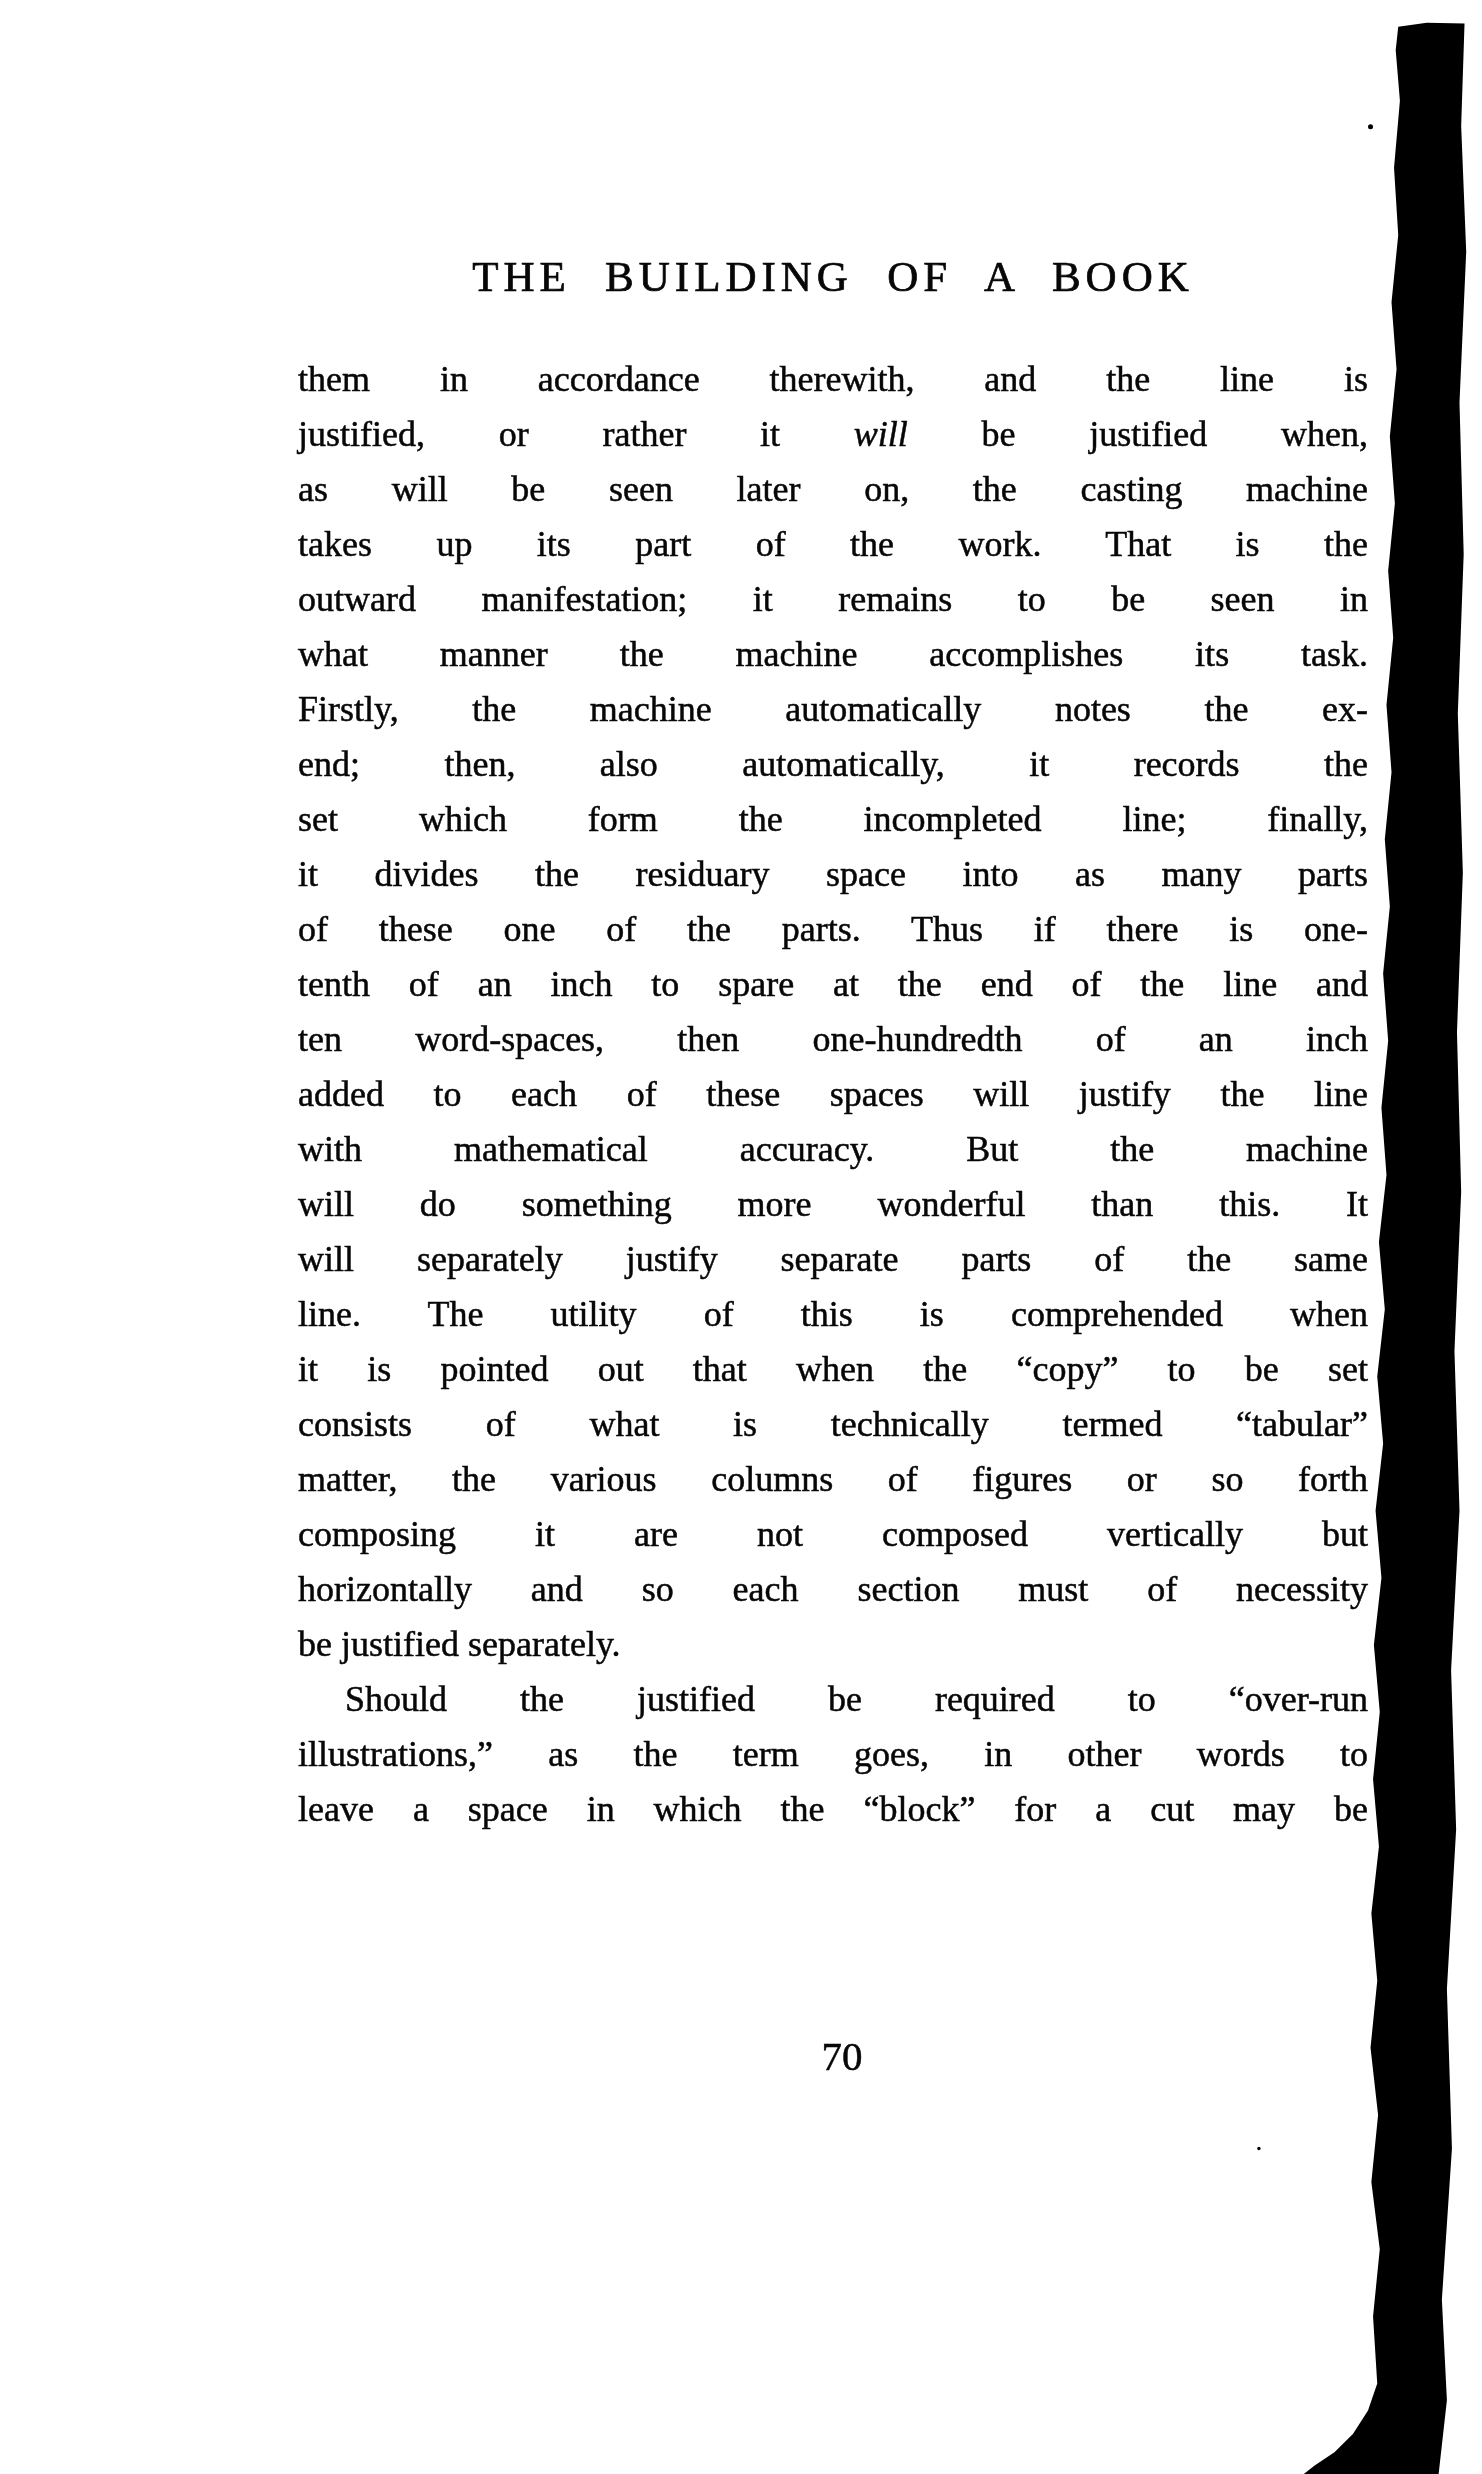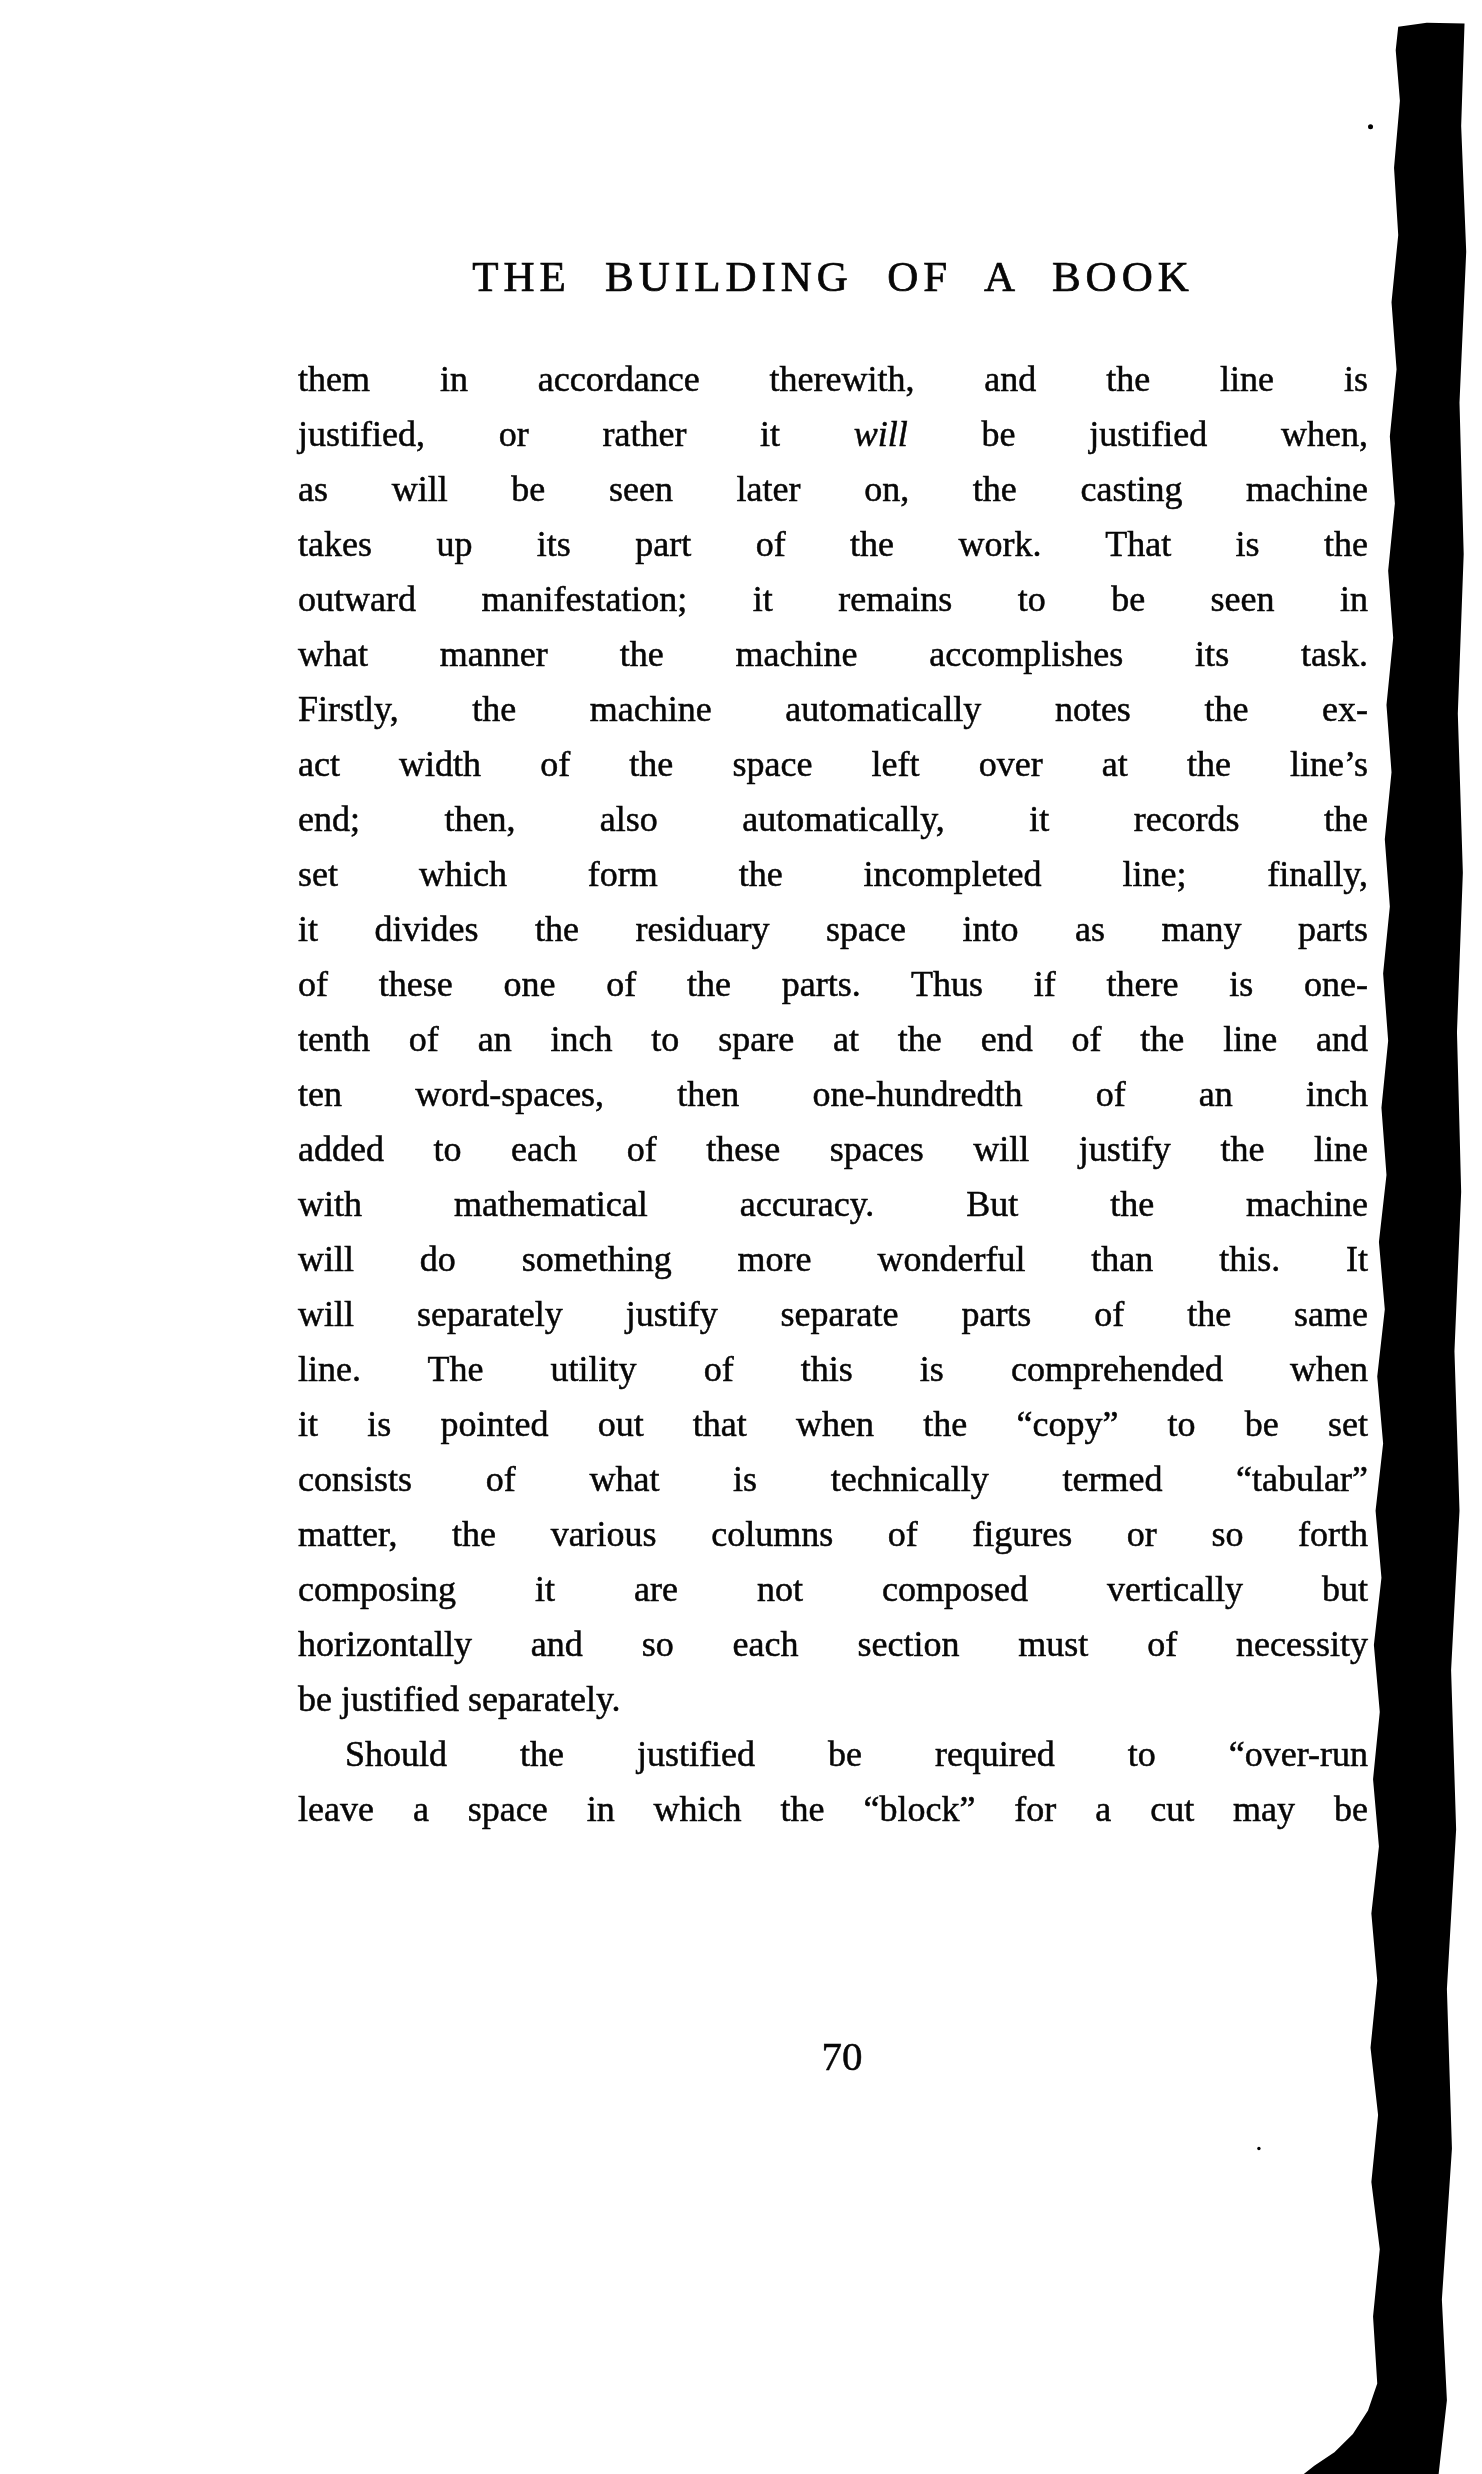--- a/index.html
+++ b/index.html
@@ -79,39 +79,39 @@
   <div class="running-header">THE BUILDING OF A BOOK</div>
 
   <div class="body-text">
       <div class="line"><span>them in accordance therewith, and the line is</span></div>
       <div class="line"><span>justified, or rather it </span><i>will</i><span> be justified when,</span></div>
       <div class="line"><span>as will be seen later on, the casting machine</span></div>
       <div class="line"><span>takes up its part of the work. That is the</span></div>
       <div class="line"><span>outward manifestation; it remains to be seen in</span></div>
       <div class="line"><span>what manner the machine accomplishes its task.</span></div>
       <div class="line"><span>Firstly, the machine automatically notes the ex-</span></div>
-      <div class="line"><span>act width of the space left over at the line’s</span></div>
       <div class="line"><span>end; then, also automatically, it records the</span></div>
       <div class="line"><span>set which form the incompleted line; finally,</span></div>
       <div class="line"><span>it divides the residuary space into as many parts</span></div>
       <div class="line"><span>of these one of the parts. Thus if there is one-</span></div>
       <div class="line"><span>tenth of an inch to spare at the end of the line and</span></div>
       <div class="line"><span>ten word-spaces, then one-hundredth of an inch</span></div>
       <div class="line"><span>added to each of these spaces will justify the line</span></div>
       <div class="line"><span>with mathematical accuracy. But the machine</span></div>
       <div class="line"><span>will do something more wonderful than this. It</span></div>
       <div class="line"><span>will separately justify separate parts of the same</span></div>
       <div class="line"><span>line. The utility of this is comprehended when</span></div>
       <div class="line"><span>it is pointed out that when the “copy” to be set</span></div>
       <div class="line"><span>consists of what is technically termed “tabular”</span></div>
       <div class="line"><span>matter, the various columns of figures or so forth</span></div>
       <div class="line"><span>composing it are not composed vertically but</span></div>
       <div class="line"><span>horizontally and so each section must of necessity</span></div>
       <div class="line flush"><span>be justified separately.</span></div>
       <div class="line indent"><span>Should the justified be required to “over-run</span></div>
+      <div class="line"><span>illustrations,” as the term goes, in other words to</span></div>
       <div class="line"><span>leave a space in which the “block” for a cut may be</span></div>
     </div>
 
   <div class="page-number">70</div>
 
   <svg class="gutter-band" viewBox="0 0 1767 2949">
     <polygon fill="#000000" points="
       1666,32 1700,27 1745,28
       1741,150 1747,300 1739,480 1744,660 1737,850 1743,1040 1736,1230
       1741,1420 1733,1610 1739,1800 1729,1990 1735,2180 1724,2370

